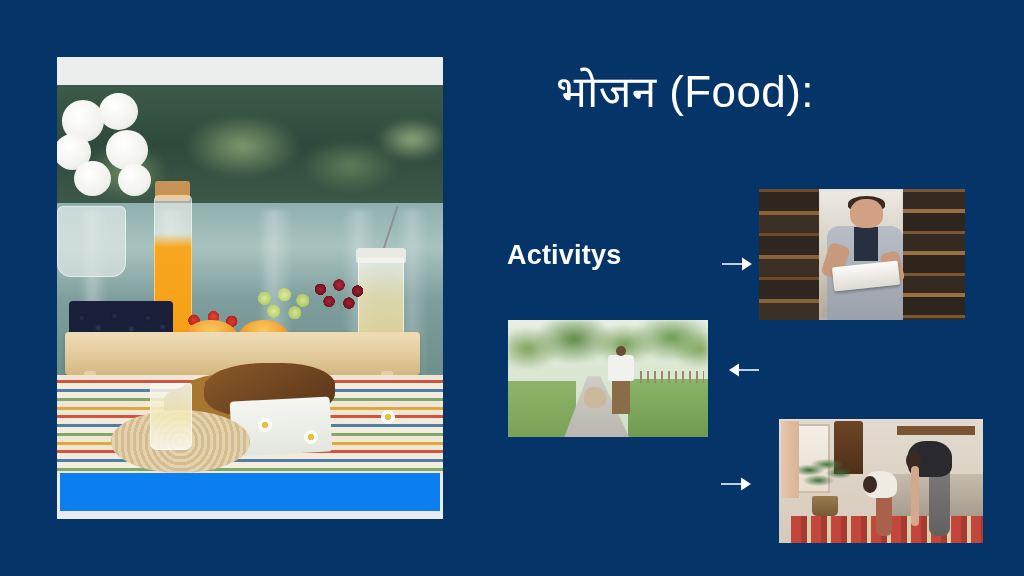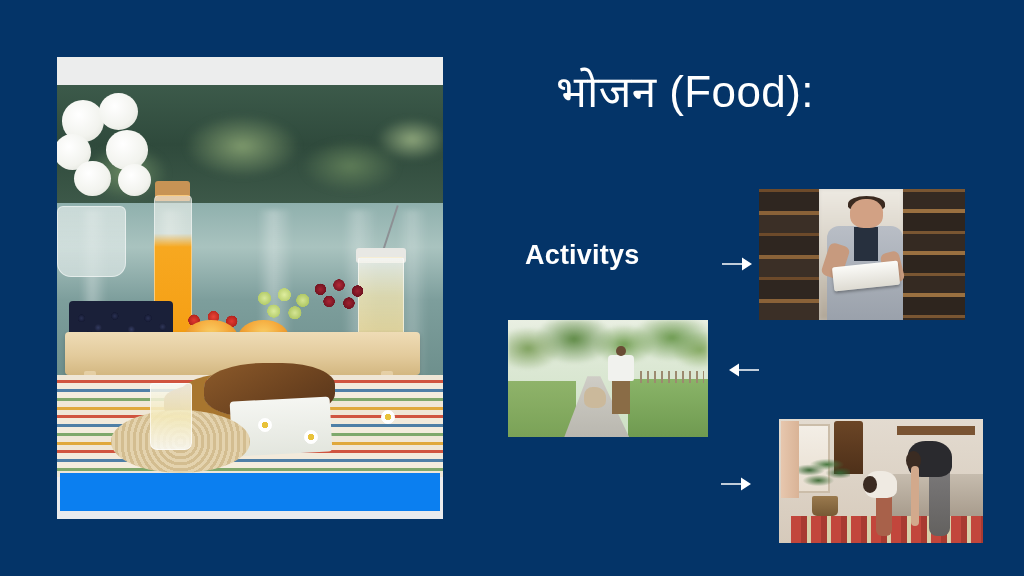--- a/index.html
+++ b/index.html
@@ -235,21 +235,21 @@
     color: #ffffff;
     letter-spacing: .4px;
     white-space: nowrap;
     line-height: 1.35;
     text-align: center;
   }
 
   
   #activitys-label {
     position: absolute;
-    left: 525px;
+    left: 507px;
     top: 240px;
     font-size: 27px;
     font-weight: bold;
     color: #ffffff;
     letter-spacing: .2px;
     white-space: nowrap;
   }
 
   
   .arrow {

